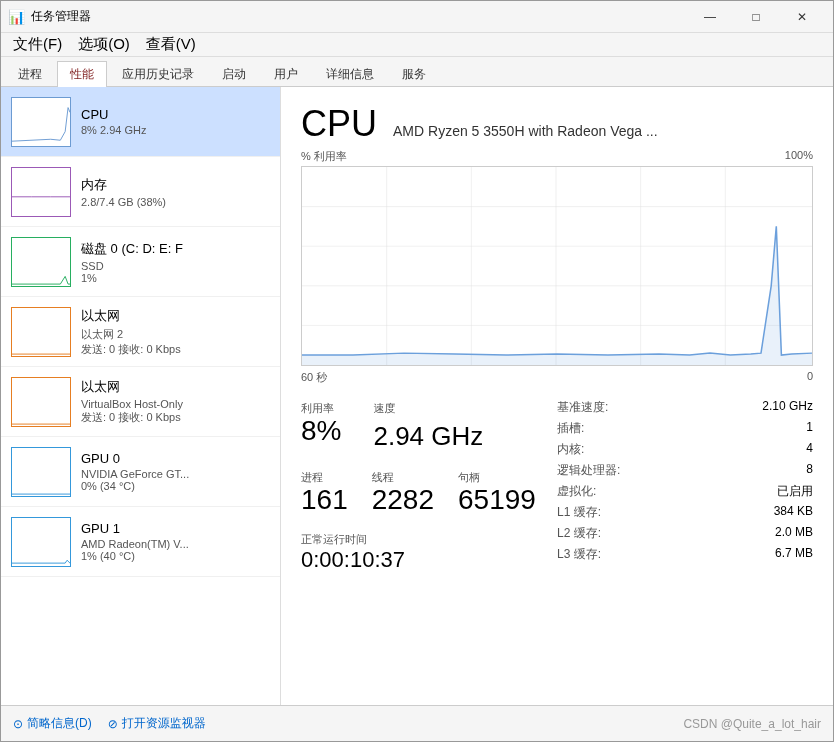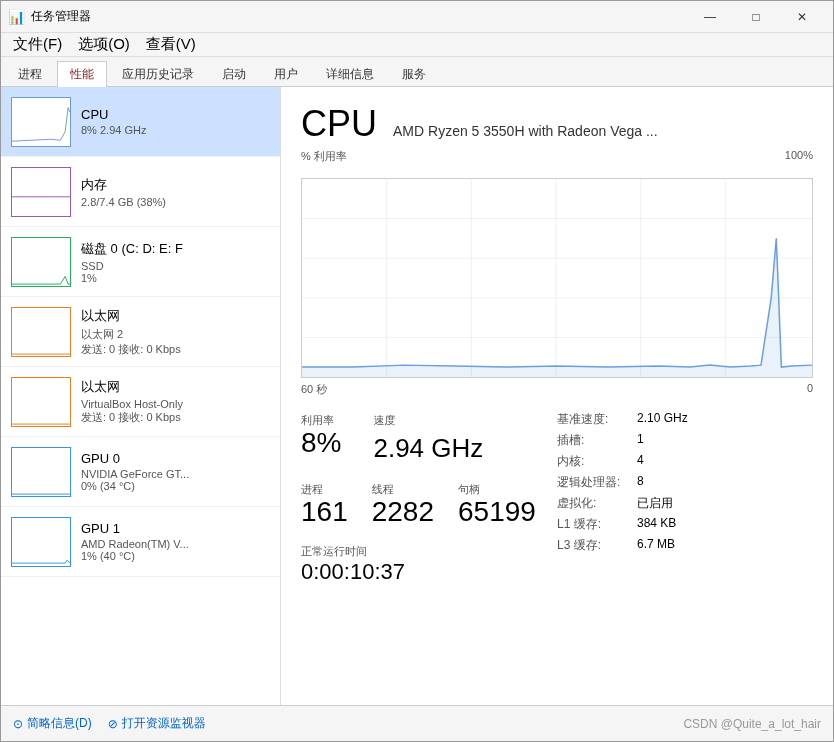--- a/index.html
+++ b/index.html
@@ -173,21 +173,21 @@
     }
     .detail-subtitle {
       font-size: 14px;
       color: #333;
     }
     .detail-label-small {
       font-size: 11px;
       color: #555;
       display: flex;
       justify-content: space-between;
-      margin-bottom: 14px;
+      margin-bottom: 2px;
     }
     
     .chart-area {
       border: 1px solid #ccc;
       background: #fff;
       height: 200px;
       margin-bottom: 4px;
       position: relative;
       overflow: hidden;
     }
@@ -223,20 +223,21 @@
       font-weight: 300;
       color: #000;
       line-height: 1.2;
     }
     
     .right-stats {
       font-size: 12px;
     }
     .right-stat-row {
       display: flex;
+      justify-content: space-between;
       padding: 2px 0;
       min-width: 220px;
     }
     .right-stat-label {
       color: #555;
       min-width: 80px;
     }
     .right-stat-value {
       color: #000;
       font-weight: 400;
@@ -503,20 +504,24 @@
           </div>
           <div class="right-stat-row">
             <span class="right-stat-label">虚拟化:</span>
             <span class="right-stat-value">已启用</span>
           </div>
           <div class="right-stat-row">
             <span class="right-stat-label">L1 缓存:</span>
             <span class="right-stat-value">384 KB</span>
           </div>
           <div class="right-stat-row">
+            <span class="right-stat-label">L2 缓存:</span>
+            <span class="right-stat-value">2.0 MB</span>
+          </div>
+          <div class="right-stat-row">
             <span class="right-stat-label">L3 缓存:</span>
             <span class="right-stat-value">6.7 MB</span>
           </div>
         </div>
       </div>
 
     </div>
   </div>
 
   <div class="bottom-bar">

